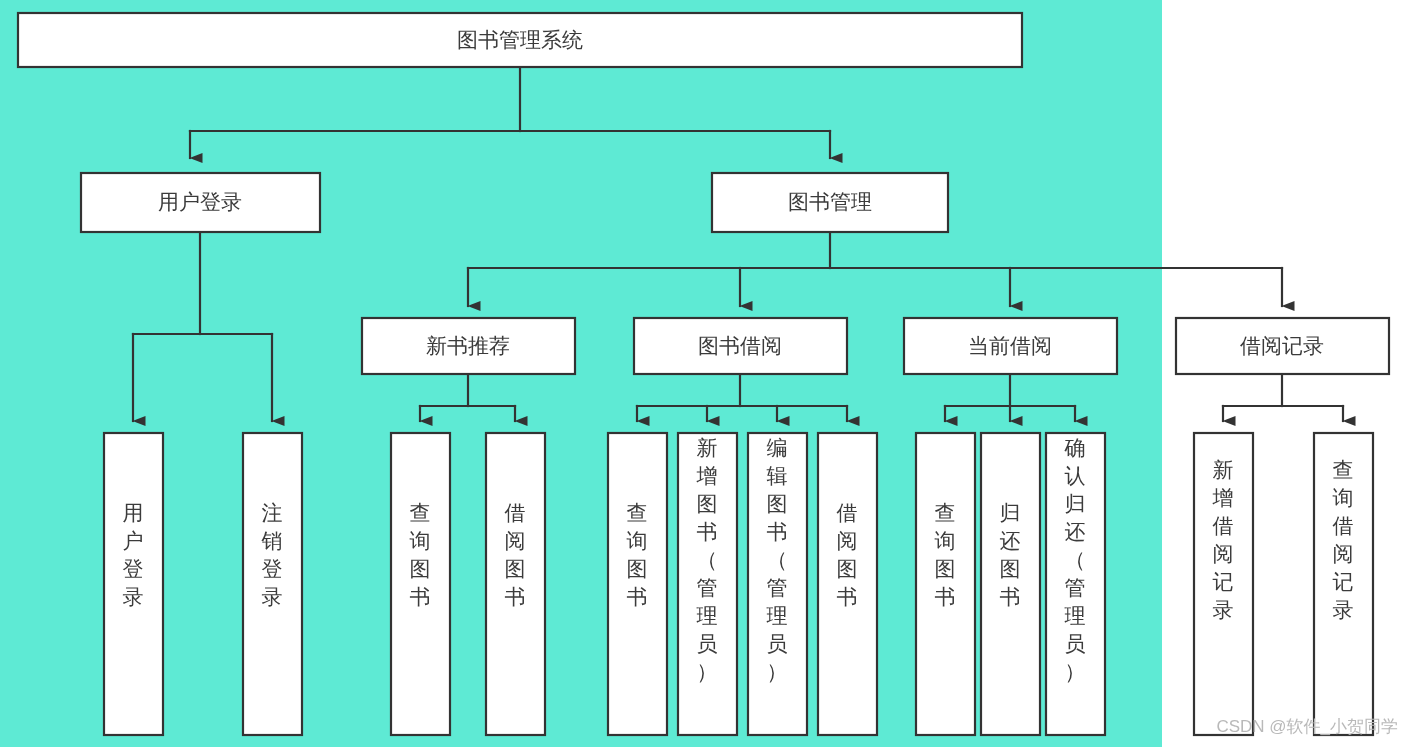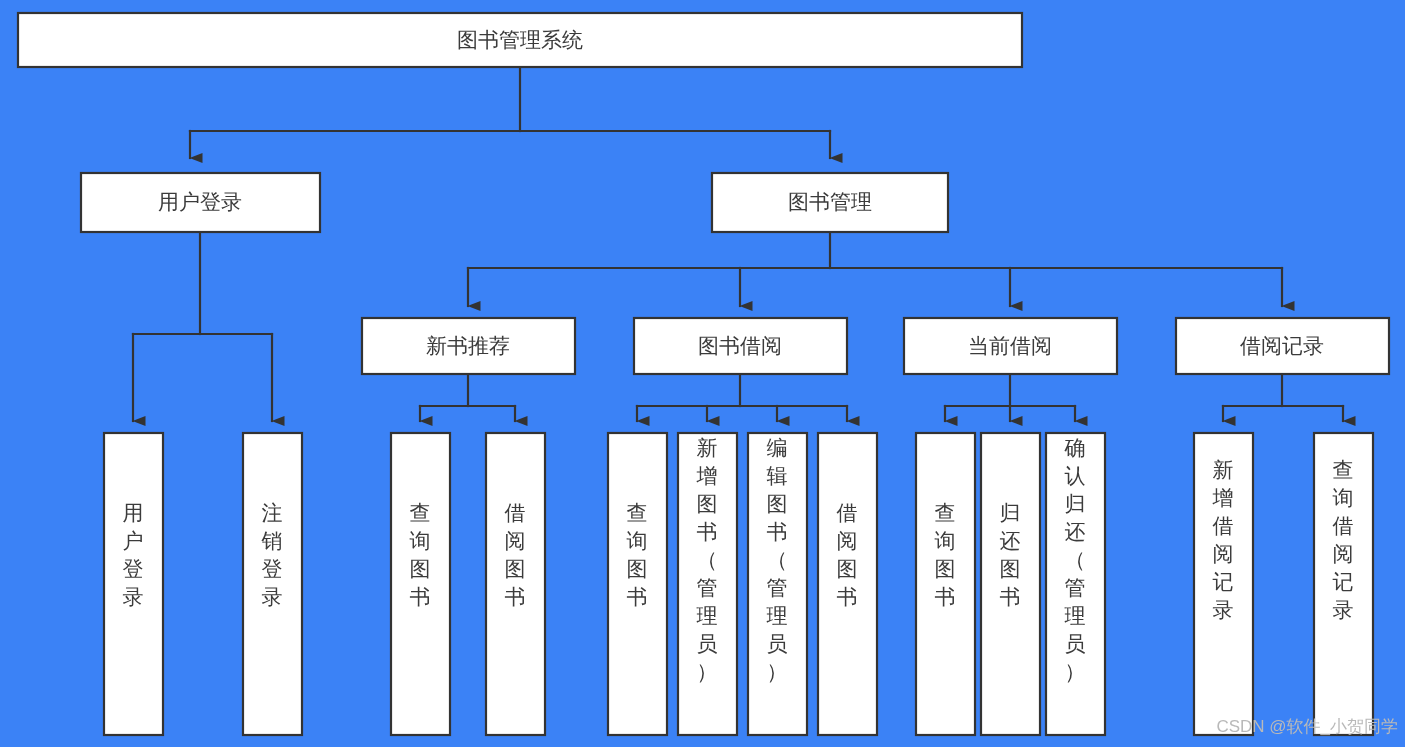--- a/index.html
+++ b/index.html
@@ -9,23 +9,23 @@
     background: #ffffff;
   }
   body {
     width: 1405px;
     height: 747px;
     font-family: "Liberation Sans", "DejaVu Sans", sans-serif;
     overflow: hidden;
   }
   #diagram-root {
     position: relative;
-    width: 1405px;
+    width: 1162px;
     height: 747px;
-    background: #3b82f6;
+    background: #5eead4;
     text-align: right;
   }
   svg.diagram-canvas {
     position: absolute;
     top: 0;
     left: 0;
     width: 1405px;
     height: 747px;
     display: block;
   }

